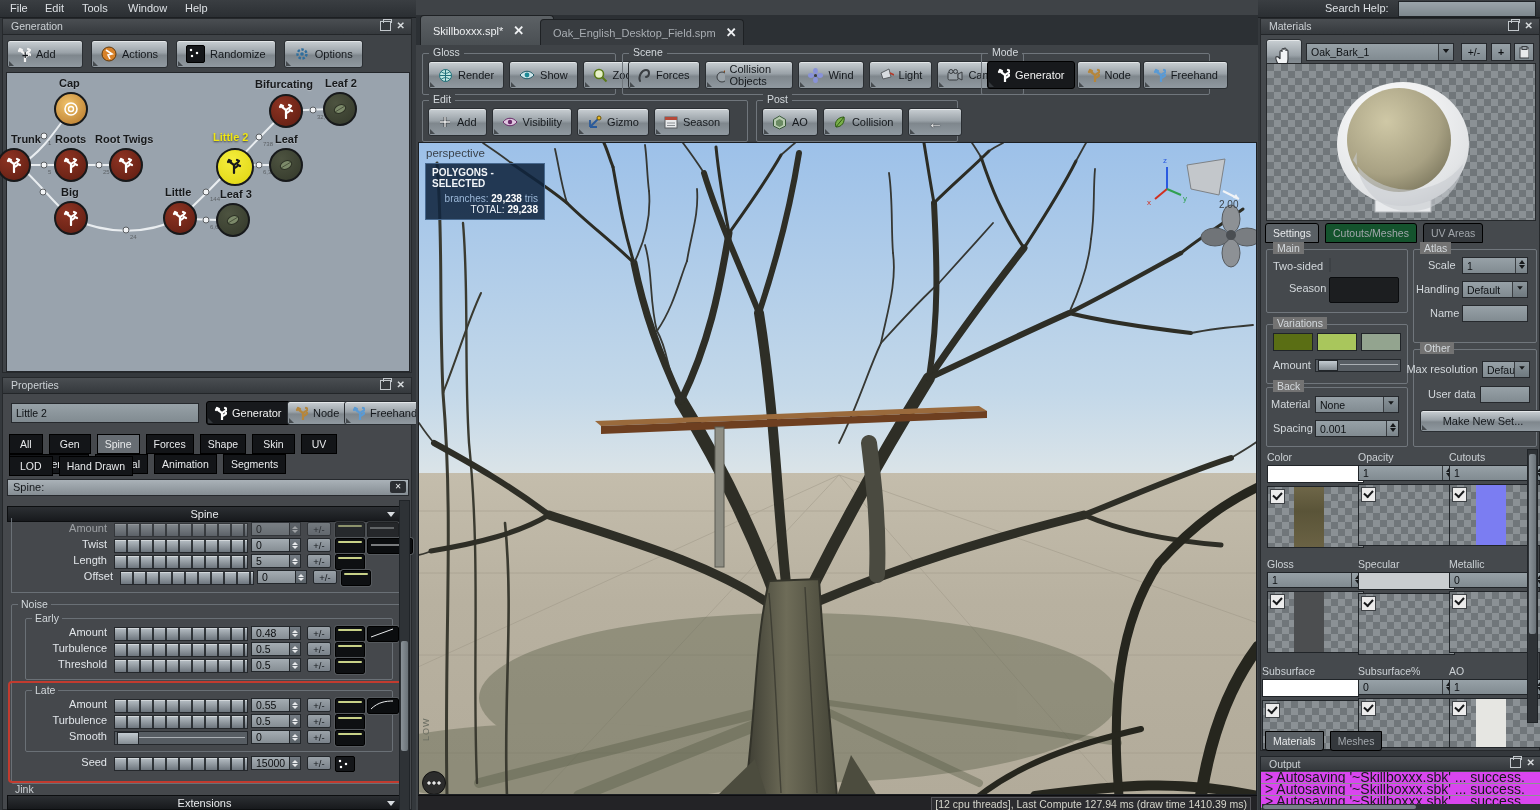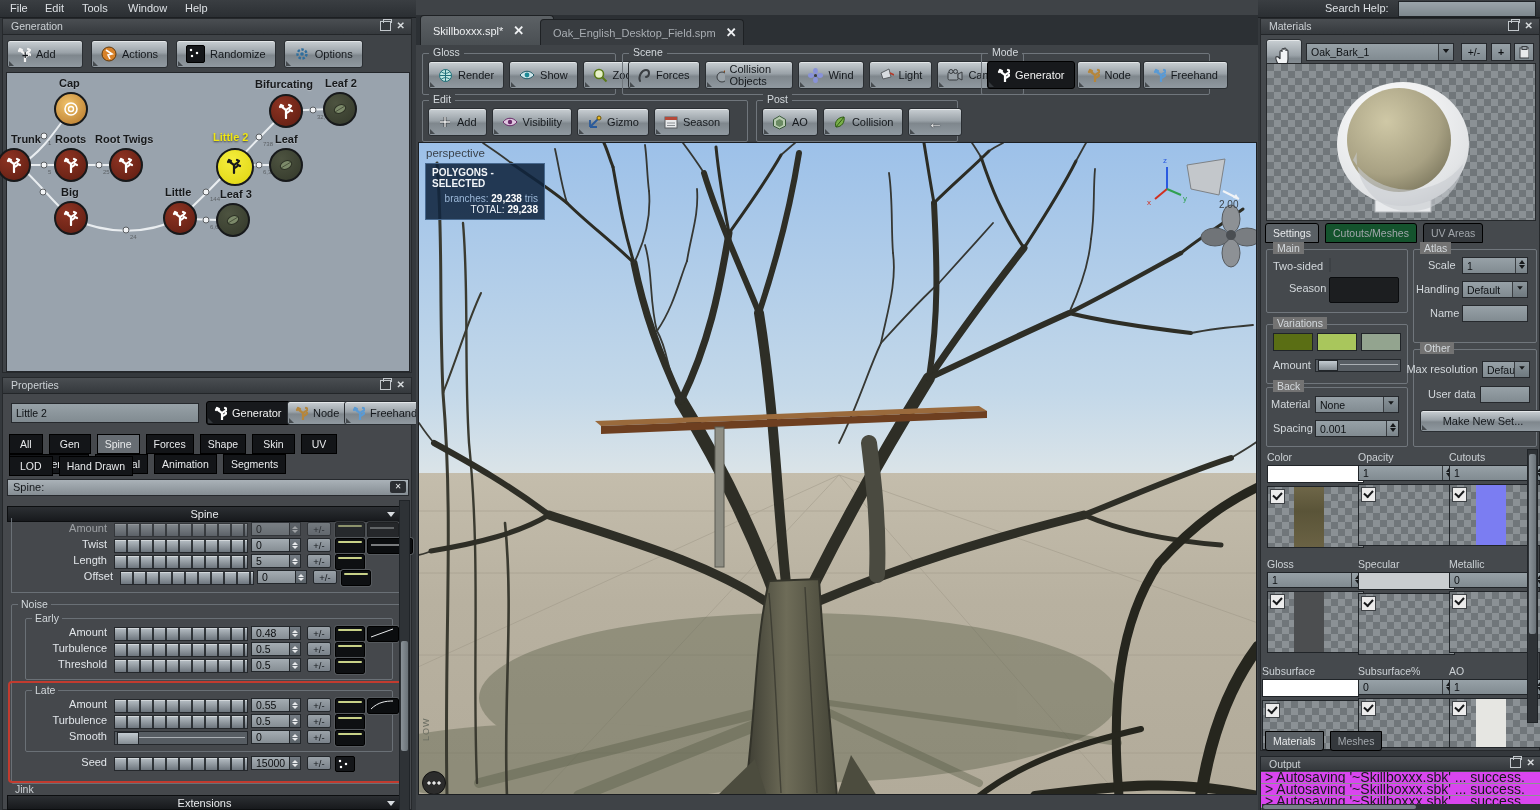--- a/index.html
+++ b/index.html
@@ -802,20 +802,23 @@
         <div style="text-align:right;font-size:10px;color:#9cb8d8;">
           <span style="font-weight:normal;color:#e8eef6;">TOTAL:</span>
           <span style="color:#fff;font-weight:bold;">29,238</span>
         </div>
       </div>
       <span class="abs" style="left:800px;top:56px;color:#3c4248;font-size:10px;">2.00</span>
       <span class="abs" style="left:2px;top:598px;color:#6a6d62;font-size:9px;transform:rotate(-90deg);transform-origin:left top;letter-spacing:1px;">LOW</span>
       <div class="abs" style="left:3px;top:628px;width:22px;height:22px;border-radius:50%;background:#2c2c2c;border:1px solid #111;background-image:radial-gradient(circle 1.6px at 6px 11px,#e8e8e8 1.5px,transparent 1.7px),radial-gradient(circle 1.6px at 11px 11px,#e8e8e8 1.5px,transparent 1.7px),radial-gradient(circle 1.6px at 16px 11px,#e8e8e8 1.5px,transparent 1.7px);"></div>
     </div>
 
+    <div class="abs" style="left:2px;top:795px;width:839px;height:15px;background:#232326;border-top:1px solid #0e0e10;">
+      <span class="abs" style="right:6px;top:1px;color:#d6d6cc;font-size:10.5px;border:1px solid #55555a;padding:0 3px;background:#2c2c30;">[12 cpu threads], Last Compute 127.94 ms (draw time 1410.39 ms)</span>
+    </div>
   </div>
 
   <div class="abs" style="left:1260px;top:18px;width:280px;height:733px;background:#45494d;border:1px solid #26292c;box-sizing:border-box;">
     <div class="titlebar">
       <span>Materials</span>
       <span class="tb-ic" style="right:6px;">
         <span class="ic-float"></span>
         <span class="ic-x">✕</span>
       </span>
     </div>

